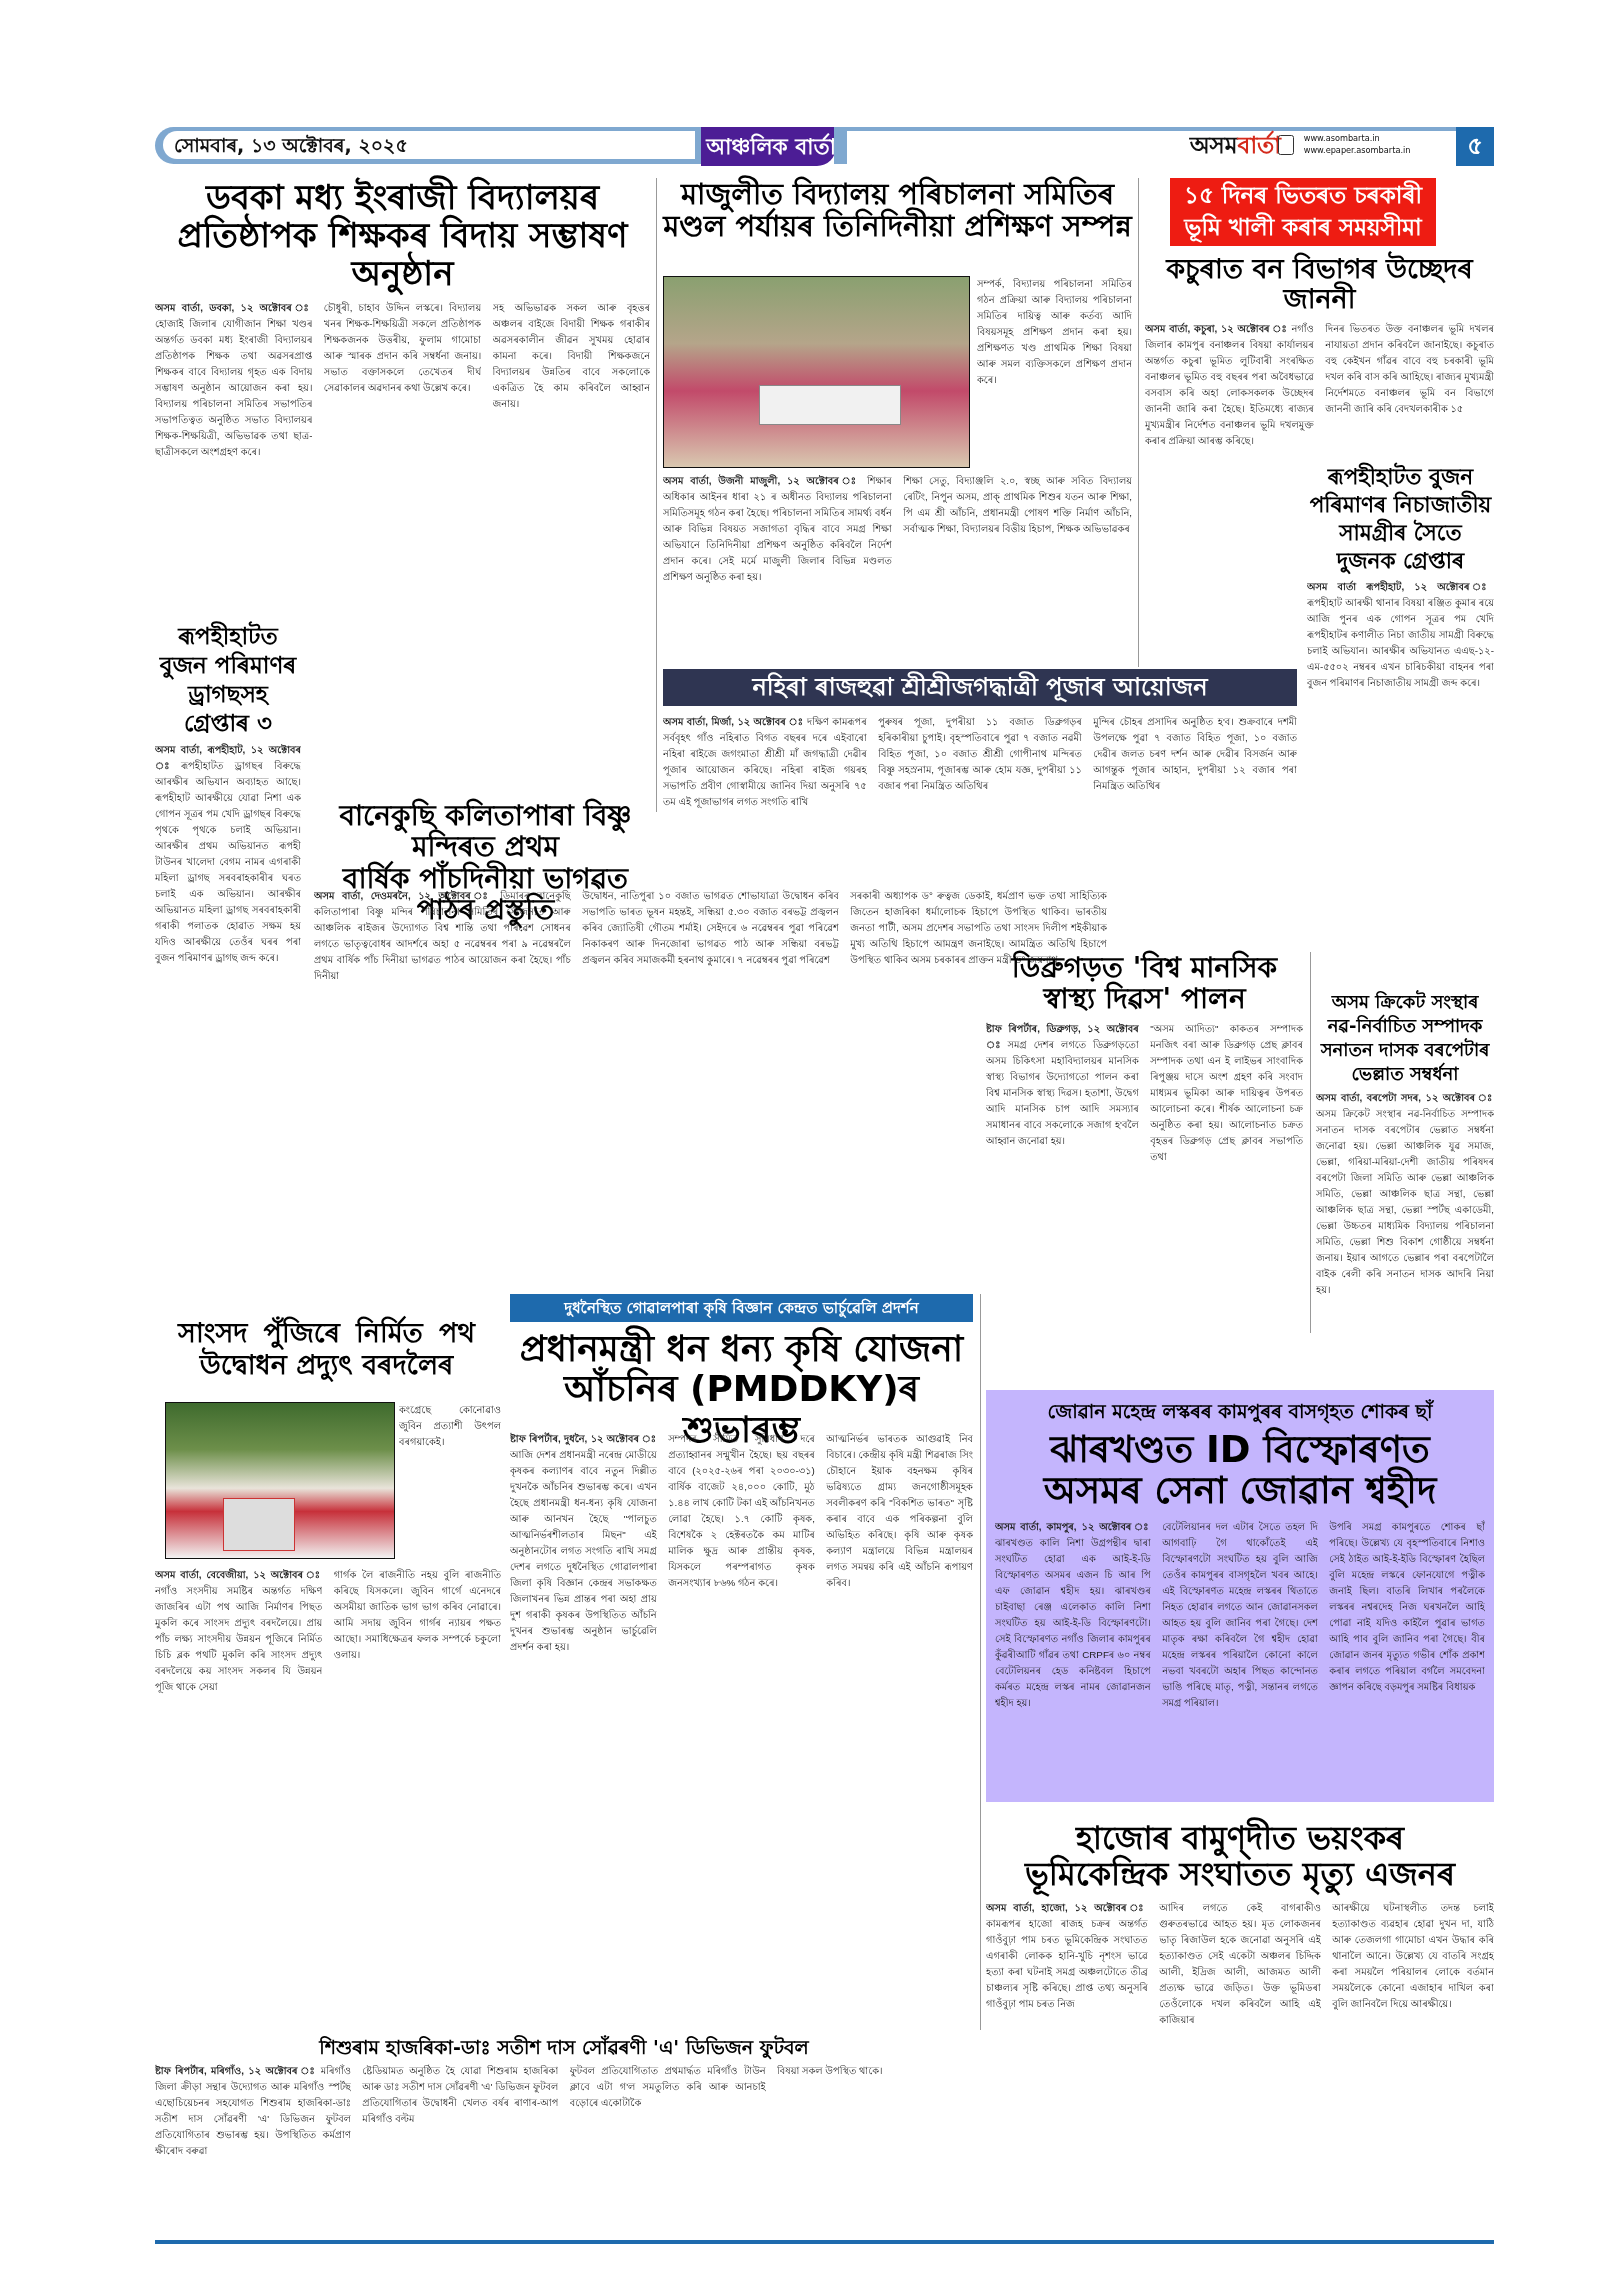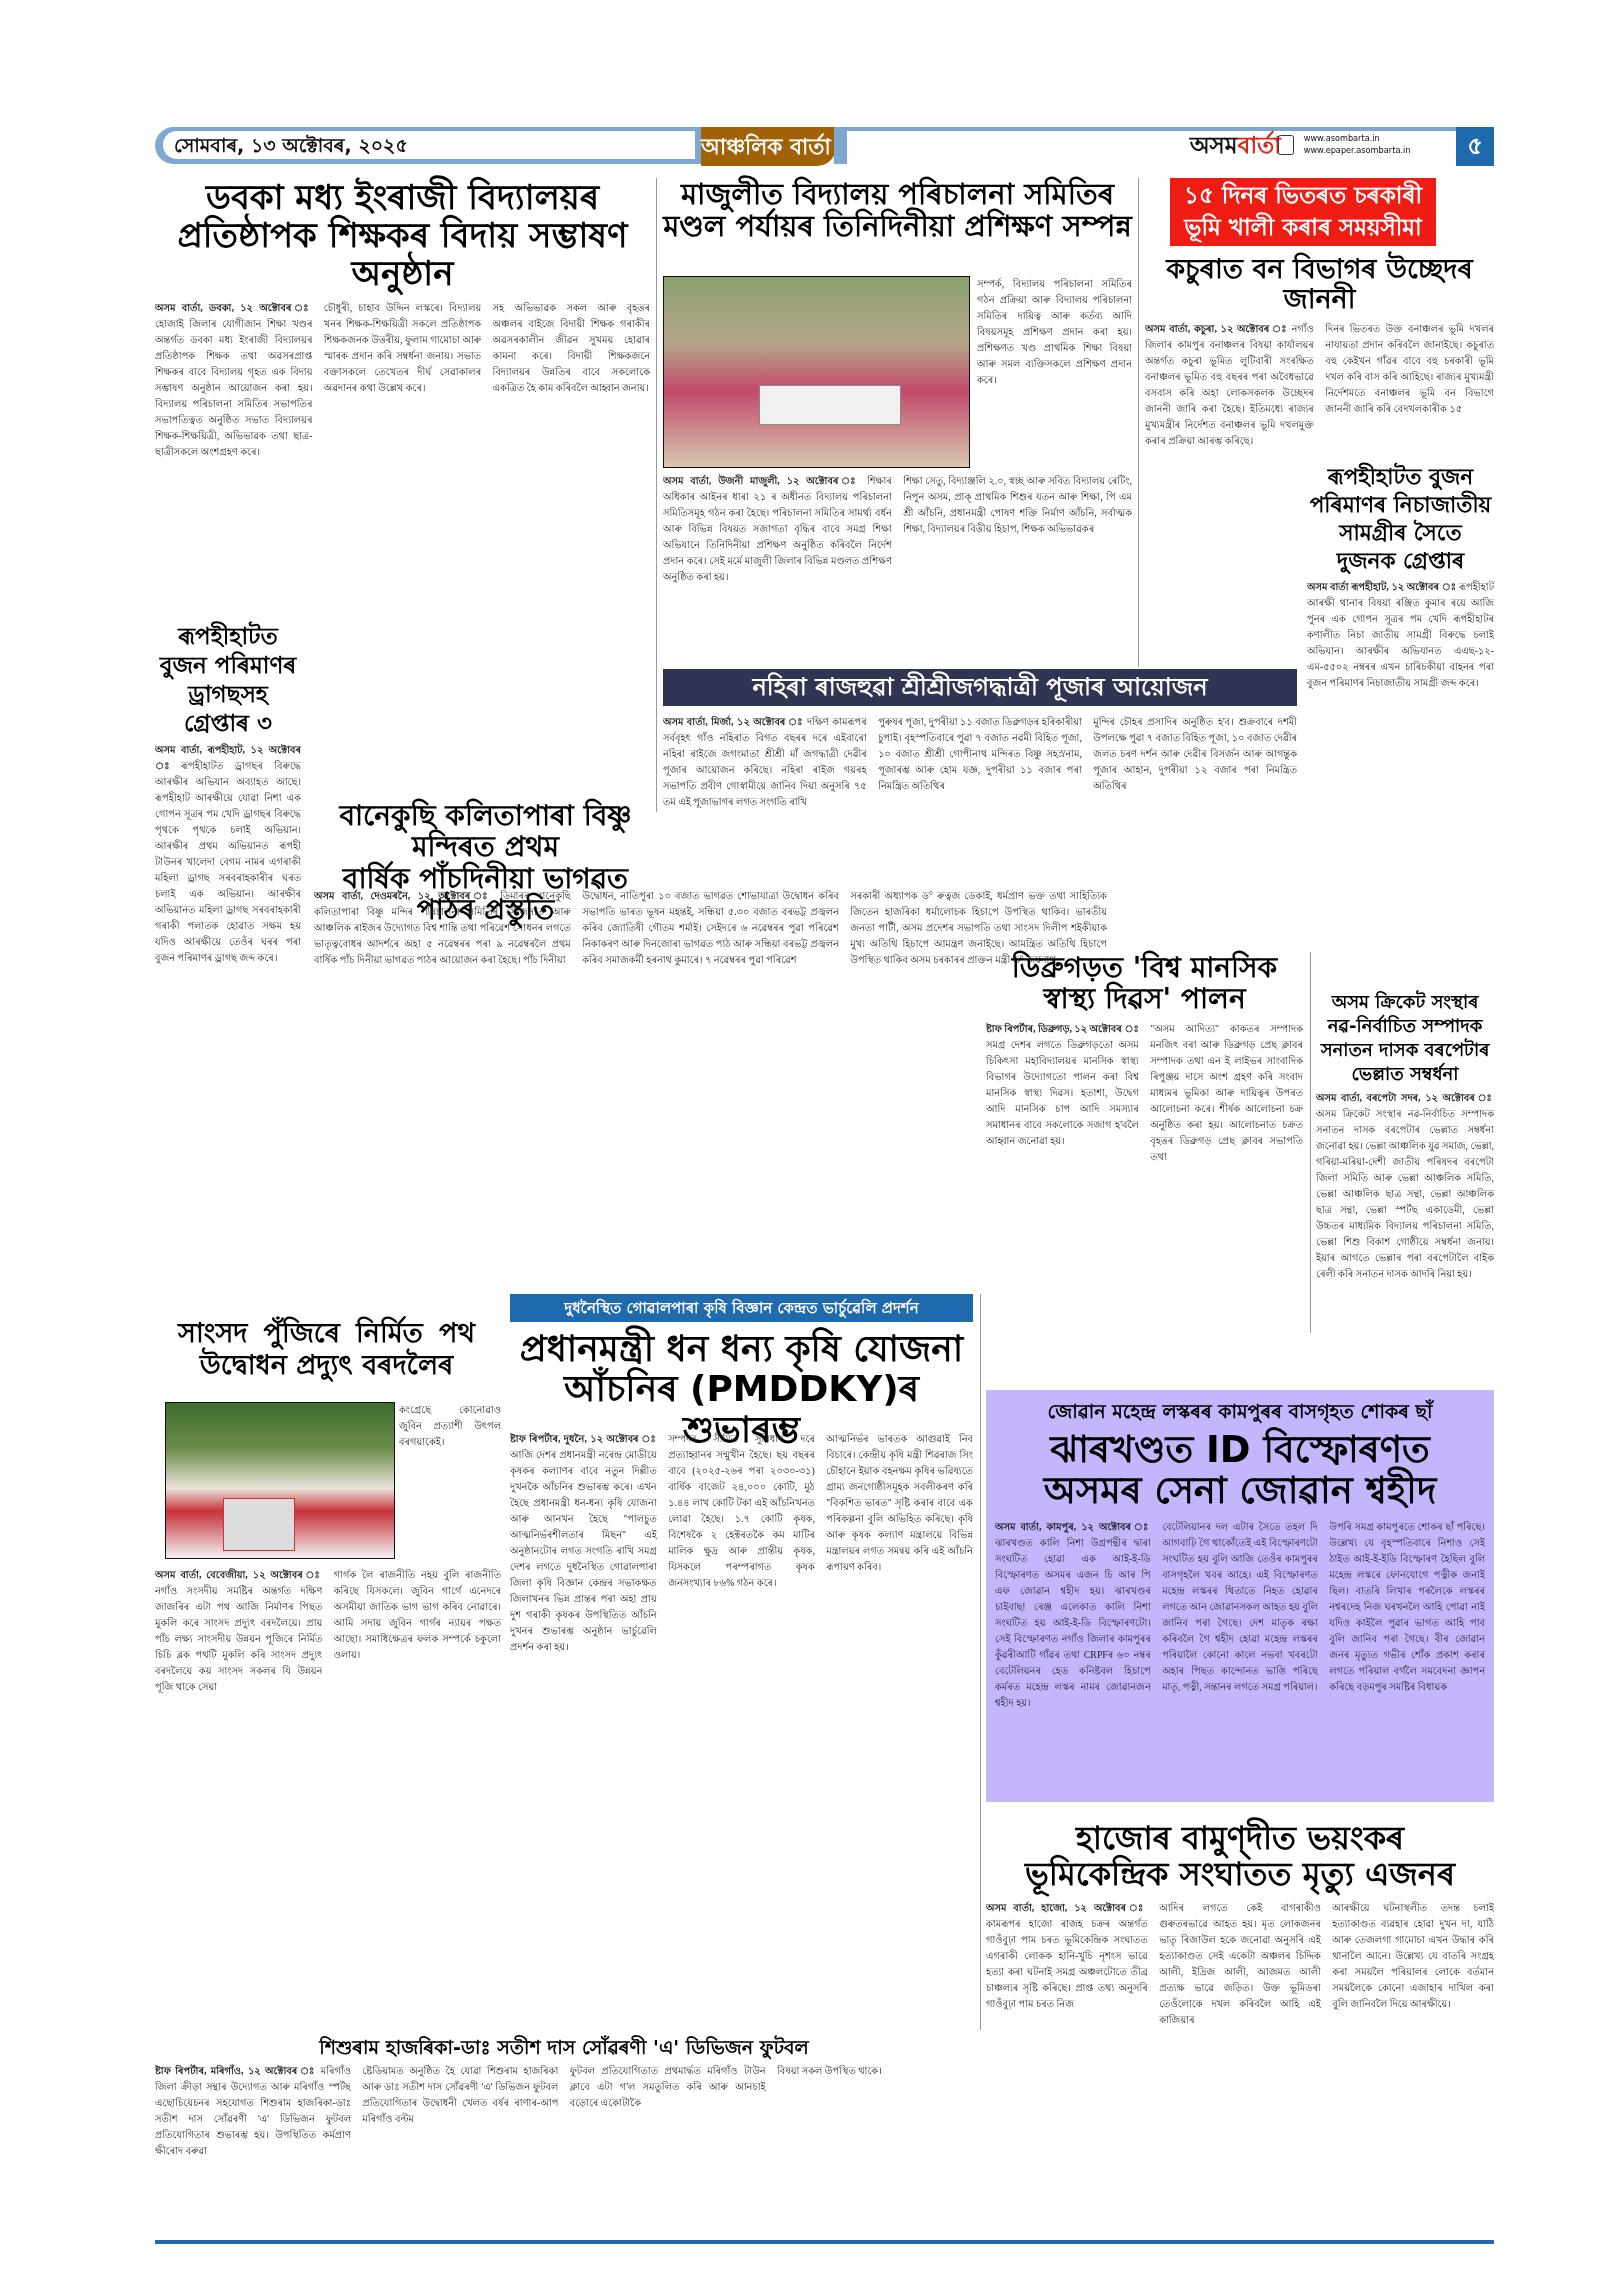--- a/index.html
+++ b/index.html
@@ -3,30 +3,30 @@
 <meta charset="utf-8">
 <style>
   html,body{margin:0;padding:0;background:#ffffff;}
   body{width:1618px;height:2284px;position:relative;overflow:hidden;font-family:"DejaVu Sans",sans-serif;color:#111;}
   .page{position:absolute;left:155px;top:127px;width:1339px;height:2119px;}
   .abs{position:absolute;}
   
   .mast{position:absolute;left:0;top:0;width:1339px;height:39px;}
   .date-pill{position:absolute;left:0;top:0;width:546px;height:37px;background:#7fa8d0;border-radius:19px 0 0 19px;}
   .date-inner{position:absolute;left:7.6px;top:3.8px;width:532px;height:28px;background:#fff;border-radius:14px 0 0 14px;font-size:19px;line-height:28px;padding-left:11.4px;box-sizing:border-box;font-weight:bold;}
-  .section-tab{position:absolute;left:546px;top:0;width:135px;height:39px;background:#a16207;color:#fff;font-size:21.6px;line-height:39px;text-align:left;border-radius:0 0 19px 0;font-weight:bold;}
+  .section-tab{position:absolute;left:546px;top:0;width:135px;height:39px;background:#4c1d95;color:#fff;font-size:21.6px;line-height:39px;text-align:right;border-radius:0 0 19px 0;font-weight:bold;}
   .right-strip{position:absolute;left:679px;top:0;width:634px;height:37px;background:#7fa8d0;}
   .right-inner{position:absolute;left:12.7px;top:3.8px;width:609px;height:40px;background:#fff;}
   .logo{position:absolute;left:343px;top:0;font-size:23px;font-weight:bold;line-height:28px;}
   .logo .red{color:#d42a1c;}
   .urls{position:absolute;left:457px;top:1.3px;font-size:8.2px;line-height:12px;font-family:"DejaVu Sans",sans-serif;}
   .device-icon{position:absolute;left:431px;top:3.8px;width:16.5px;height:20px;border:1.3px solid #333;border-radius:2.5px;box-sizing:border-box;}
   .pageno{position:absolute;left:1301px;top:0;width:38px;height:39px;background:#1e6aad;color:#fff;font-size:24px;line-height:39px;text-align:center;font-weight:bold;}
   .hl{font-weight:bold;text-align:center;line-height:1.12;color:#000;}
-  .body{font-family:Liberation Serif, serif;font-size:9.8px;line-height:16px;text-align:justify;color:#222;overflow:hidden;}
+  .body{font-family:Liberation Sans, sans-serif;font-size:9.8px;line-height:16px;text-align:justify;color:#222;overflow:hidden;}
   .cols{display:flex;gap:11.4px;}
   .cols > div{flex:1;overflow:hidden;}
   .byline{font-weight:bold;}
   .photo{position:absolute;border:1.9px solid #111;overflow:hidden;}
   .redbox{position:absolute;background:#ee1c12;color:#fff;text-align:center;font-weight:bold;}
   .darkbar{position:absolute;background:#2f3552;color:#fff;text-align:center;font-weight:bold;}
   .bluebar{position:absolute;background:#1e6aad;color:#fff;text-align:center;font-weight:bold;}
   .pinkbox{position:absolute;background:#c4b5fd;}
   .rule{position:absolute;background:#1e6aad;}
   .vline{position:absolute;width:0.6px;background:#999;}

